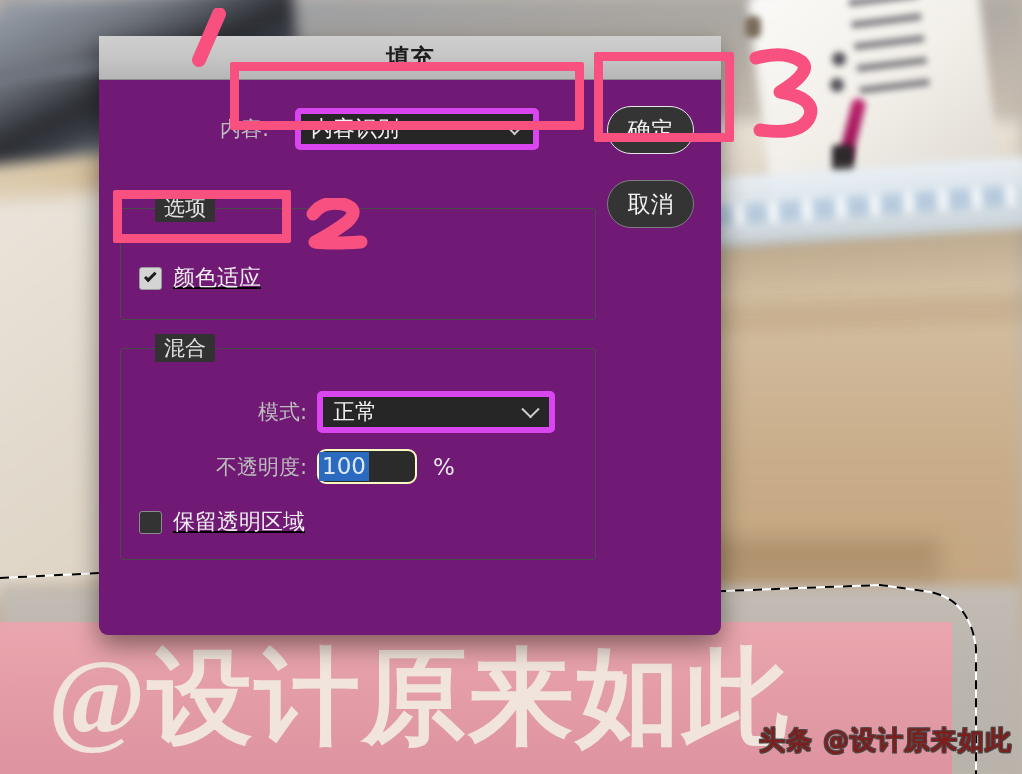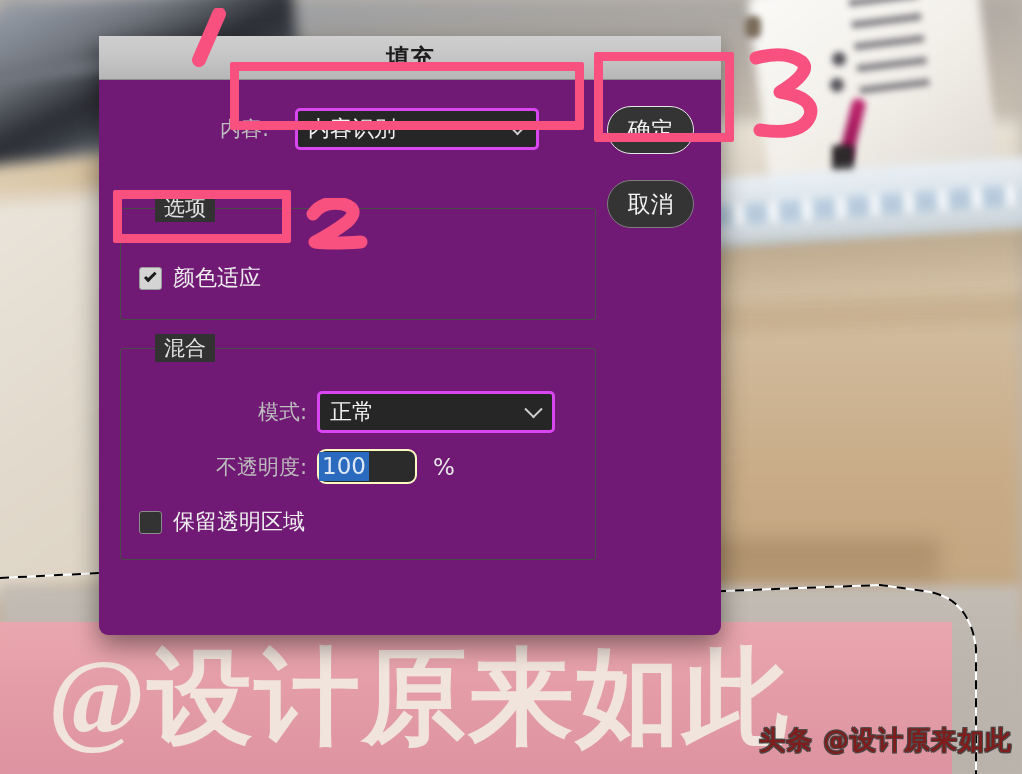--- a/index.html
+++ b/index.html
@@ -169,21 +169,21 @@
   .lbl {
     color: #bdbdbd; font-size: 21px;
     font-family: "DejaVu Sans", "Liberation Sans", sans-serif;
   }
   .lbl-content { width: 180px; text-align: right; padding-right: 10px; }
 
   .select {
     position: relative;
     width: 244px; height: 42px;
     background: #262626;
-    border: 3px solid #d946ef;
+    border: 6px solid #d946ef;
     border-radius: 5px;
     display: flex; align-items: center;
     padding: 0 10px;
     color: #f2f2f2; font-size: 22px;
     font-family: "DejaVu Sans", "Liberation Sans", sans-serif;
   }
   .select .chev {
     position: absolute; right: 12px; top: 50%;
     width: 13px; height: 13px;
     border-right: 2.4px solid #cfcfcf;
@@ -201,21 +201,21 @@
   #group-options { top: 128px; height: 112px; }
   #group-blend   { top: 268px; height: 212px; }
   .group-title {
     position: absolute; top: -15px; left: 34px;
     padding: 0 9px; background: #323232;
     color: #e2e2e2; font-size: 21px;
     font-family: "DejaVu Sans", "Liberation Sans", sans-serif;
   }
 
   
-  .cbrow { display: flex; align-items: center; }
+  .cbrow { display: flex; align-items: center; text-decoration: underline; }
   #cb-color-adapt-row { position: absolute; left: 18px; top: 54px; }
   #cb-preserve-row    { position: absolute; left: 18px; top: 158px; }
 
   .cbox {
     width: 23px; height: 23px; border-radius: 3px;
     display: inline-flex; align-items: center; justify-content: center;
     margin-right: 11px; flex: none;
   }
   .cbox.on  { background: #d4d4d4; border: 1px solid #9a9a9a; }
   .cbox.off { background: #333333; border: 1.6px solid #8c8c8c; }

